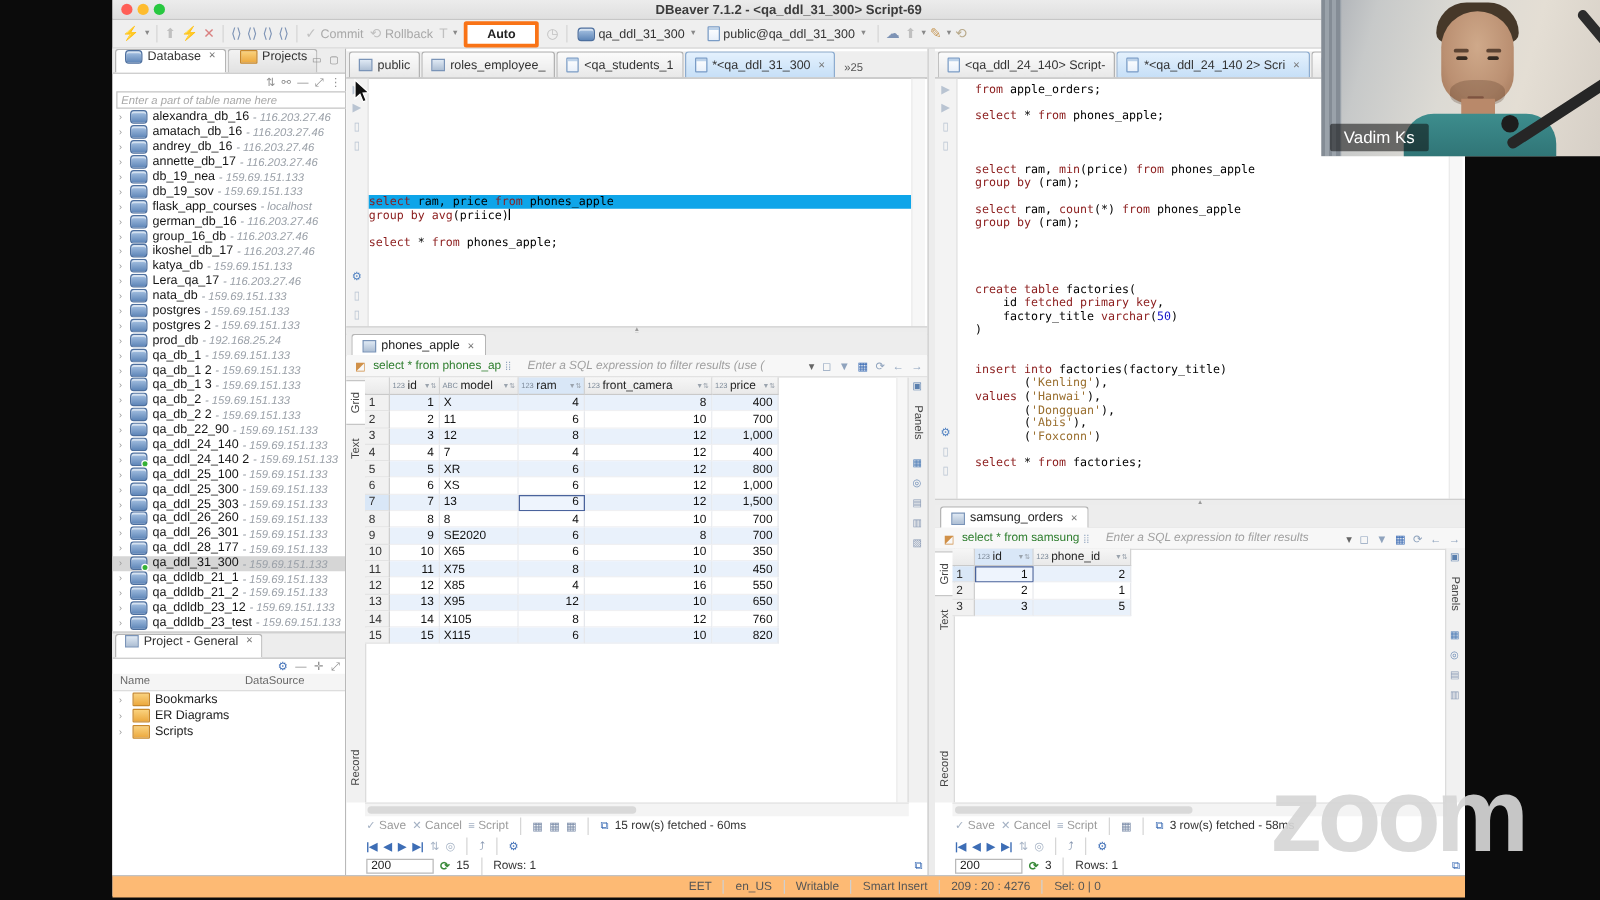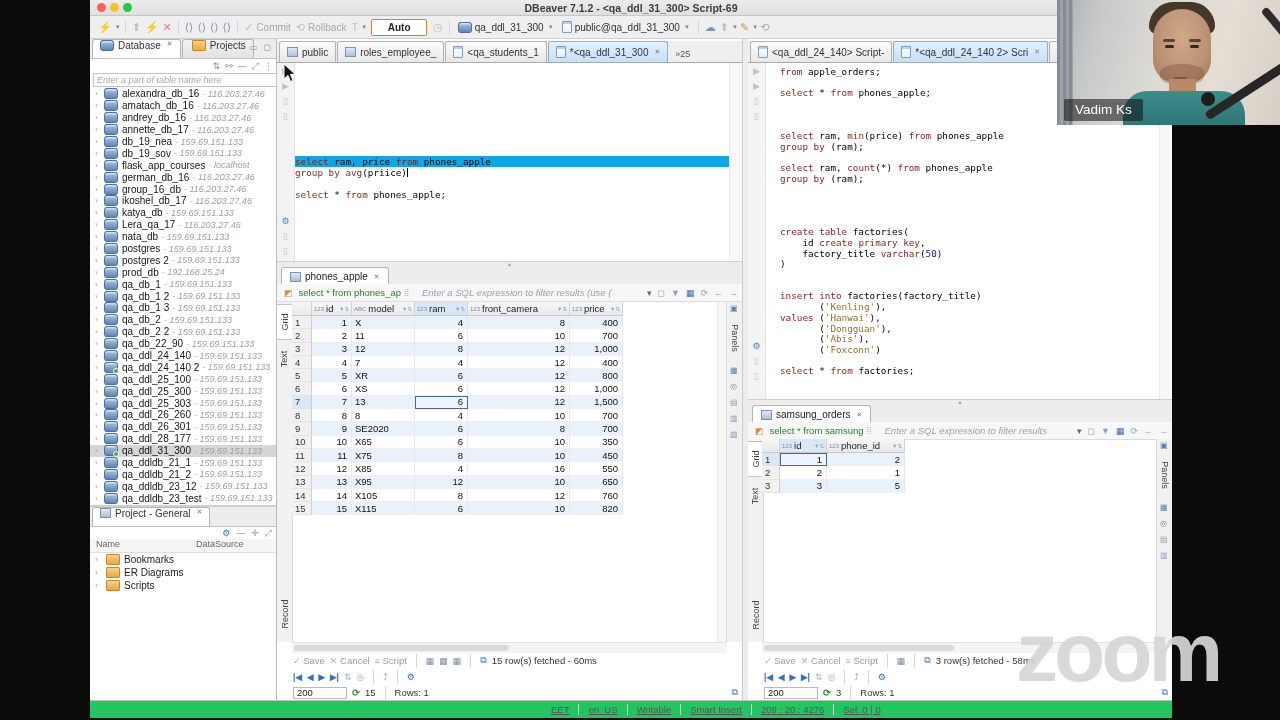--- a/index.html
+++ b/index.html
@@ -13,21 +13,21 @@
   .tl{position:absolute;top:3px;width:9px;height:9px;border-radius:50%;}
   #wtitle{position:absolute;left:0;right:0;top:2px;text-align:center;font-size:10.5px;color:#3c3c3c;font-weight:bold;}
   
   #toolbar{position:absolute;left:0;top:16px;right:0;height:22px;background:#efefef;
            border-bottom:1px solid #cfcfcf;display:flex;align-items:center;padding-left:6px;}
   .tbi{font-size:11px;line-height:11px;color:#7d93b5;margin:0 2px;}
   .tbi.dis{color:#c0c0c0;}
   .tbtxt{font-size:10px;color:#a8a8a8;margin:0 3px 0 1px;}
   .tsep{width:1px;height:14px;background:#d6d6d6;margin:0 4px;}
   .drop{font-size:6px;color:#888;margin-left:1px;}
-  #autobox{width:54px;height:15px;background:#fff;border:1px solid #f97316;border-radius:2px;
+  #autobox{width:54px;height:15px;background:#fff;border:3px solid #f97316;border-radius:2px;
            display:flex;align-items:center;justify-content:center;font-size:10px;color:#222;font-weight:bold;margin:0 4px;}
   .combo{display:flex;align-items:center;gap:3px;margin:0 4px;font-size:10px;color:#333;}
   
   #sidebar{position:absolute;left:0;top:39px;width:186px;height:661px;background:#fff;border-right:1px solid #b9b9b9;}
   .viewtabs{position:absolute;left:0;top:0;right:0;height:19px;background:#ededed;border-bottom:1px solid #c4c4c4;display:flex;align-items:flex-end;padding-left:2px;}
   .vtab{height:18px;display:flex;align-items:flex-start;gap:4px;padding:0 7px;font-size:10px;color:#333;
         border:1px solid #b5b5b5;border-bottom:none;border-radius:3px 3px 0 0;background:linear-gradient(#f2f2f2,#e2e2e2);margin-right:1px;white-space:nowrap;}
   .vtab.active{background:#fff;}
   .minmax{position:absolute;right:3px;top:4px;font-size:8px;color:#8a8a8a;letter-spacing:2px;}
   #sbtools{position:absolute;right:3px;top:21px;height:12px;display:flex;gap:5px;align-items:center;font-size:9px;color:#8f8f8f;}
@@ -111,22 +111,22 @@
   .hthumb{position:absolute;top:2px;height:6px;background:#d9d9d9;border-radius:3px;}
   .btmbar{position:absolute;height:15px;display:flex;align-items:center;gap:5px;font-size:9.5px;color:#9b9b9b;white-space:nowrap;}
   .bico{font-size:9px;color:#a5b2c4;}
   .blue{color:#3d6db5;}
   .green{color:#3a8a3a;}
   .fetchtxt{color:#333;}
   .navarr{font-size:8.5px;font-weight:bold;color:#3d6db5;letter-spacing:0;}
   .pageinput{box-sizing:border-box;width:54px;height:12px;border:1px solid #b9b9b9;background:#fff;font-size:9.5px;color:#222;
              display:flex;align-items:center;padding-left:3px;}
   
-  #statusbar{position:absolute;left:0;top:700px;right:0;height:17px;background:#22c55e;border-top:1px solid #c2c2c2;
-             display:flex;align-items:center;font-size:9.5px;color:#555;padding-left:452px;text-decoration:underline;}
+  #statusbar{position:absolute;left:0;top:700px;right:0;height:17px;background:#fdba74;border-top:1px solid #c2c2c2;
+             display:flex;align-items:center;font-size:9.5px;color:#555;padding-left:452px;}
   .sbitem{margin:0 9px;white-space:nowrap;}
   .sbsep{width:1px;height:11px;background:#cfcfcf;}
   
   #watermark{position:absolute;left:1016px;top:604px;z-index:5;font-size:84px;font-weight:bold;letter-spacing:-4px;
              color:#d6d6d6;opacity:.92;font-family:"Liberation Sans",sans-serif;}
   
   #webcam{position:absolute;left:1057px;top:0;width:223px;height:125px;overflow:hidden;z-index:10;
           background:linear-gradient(105deg,#a9adb3 0%,#c7c9c9 18%,#dcdad4 45%,#e4ded4 70%,#d6cfc6 100%);}
   #curtain{position:absolute;left:0;top:0;width:16px;height:100%;
            background:repeating-linear-gradient(90deg,#848c95 0 3px,#9aa2aa 3px 6px);}
@@ -791,21 +791,21 @@
             <div class="cl" style="line-height: 10.7px; height: 10.7px;"><span class="tok-k">select</span><span class="tok-p"> ram, </span><span class="tok-k">min</span><span class="tok-p">(price) </span><span class="tok-k">from</span><span class="tok-p"> phones_apple</span></div>
             <div class="cl" style="line-height: 10.7px; height: 10.7px;"><span class="tok-k">group by</span><span class="tok-p"> (ram);</span></div>
             <div class="cl" style="line-height: 10.7px; height: 10.7px;"></div>
             <div class="cl" style="line-height: 10.7px; height: 10.7px;"><span class="tok-k">select</span><span class="tok-p"> ram, </span><span class="tok-k">count</span><span class="tok-p">(*) </span><span class="tok-k">from</span><span class="tok-p"> phones_apple</span></div>
             <div class="cl" style="line-height: 10.7px; height: 10.7px;"><span class="tok-k">group by</span><span class="tok-p"> (ram);</span></div>
             <div class="cl" style="line-height: 10.7px; height: 10.7px;"></div>
             <div class="cl" style="line-height: 10.7px; height: 10.7px;"></div>
             <div class="cl" style="line-height: 10.7px; height: 10.7px;"></div>
             <div class="cl" style="line-height: 10.7px; height: 10.7px;"></div>
             <div class="cl" style="line-height: 10.7px; height: 10.7px;"><span class="tok-k">create table</span><span class="tok-p"> factories(</span></div>
-            <div class="cl" style="line-height: 10.7px; height: 10.7px;"><span class="tok-p">    id </span><span class="tok-k">create</span><span class="tok-p"> </span><span class="tok-k">primary key</span><span class="tok-p">,</span></div>
+            <div class="cl" style="line-height: 10.7px; height: 10.7px;"><span class="tok-p">    id </span><span class="tok-k">fetched</span><span class="tok-p"> </span><span class="tok-k">primary key</span><span class="tok-p">,</span></div>
             <div class="cl" style="line-height: 10.7px; height: 10.7px;"><span class="tok-p">    factory_title </span><span class="tok-k">varchar</span><span class="tok-p">(</span><span class="tok-n">50</span><span class="tok-p">)</span></div>
             <div class="cl" style="line-height: 10.7px; height: 10.7px;"><span class="tok-p">)</span></div>
             <div class="cl" style="line-height: 10.7px; height: 10.7px;"></div>
             <div class="cl" style="line-height: 10.7px; height: 10.7px;"></div>
             <div class="cl" style="line-height: 10.7px; height: 10.7px;"><span class="tok-k">insert into</span><span class="tok-p"> factories(factory_title)</span></div>
             <div class="cl" style="line-height: 10.7px; height: 10.7px;"><span class="tok-p">       (</span><span class="tok-s">'Kenling'</span><span class="tok-p">),</span></div>
             <div class="cl" style="line-height: 10.7px; height: 10.7px;"><span class="tok-k">values</span><span class="tok-p"> (</span><span class="tok-s">'Hanwai'</span><span class="tok-p">),</span></div>
             <div class="cl" style="line-height: 10.7px; height: 10.7px;"><span class="tok-p">       (</span><span class="tok-s">'Dongguan'</span><span class="tok-p">),</span></div>
             <div class="cl" style="line-height: 10.7px; height: 10.7px;"><span class="tok-p">       (</span><span class="tok-s">'Abis'</span><span class="tok-p">),</span></div>
             <div class="cl" style="line-height: 10.7px; height: 10.7px;"><span class="tok-p">       (</span><span class="tok-s">'Foxconn'</span><span class="tok-p">)</span></div>

